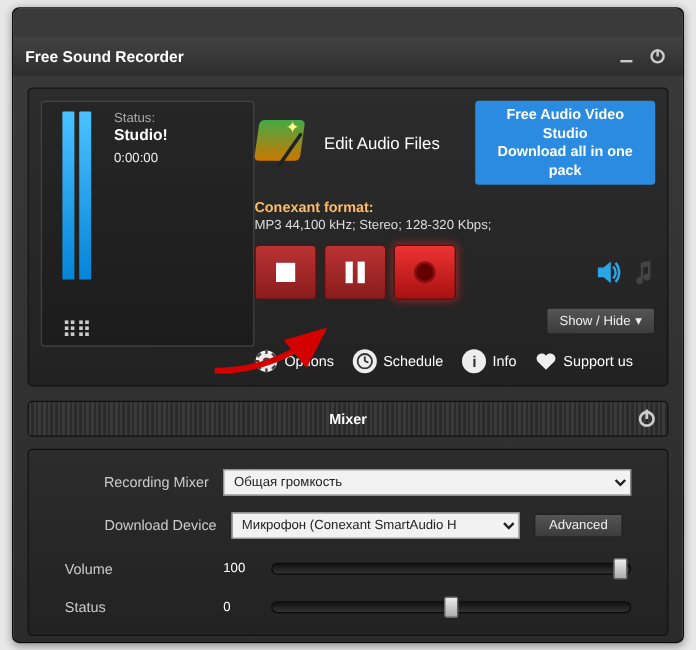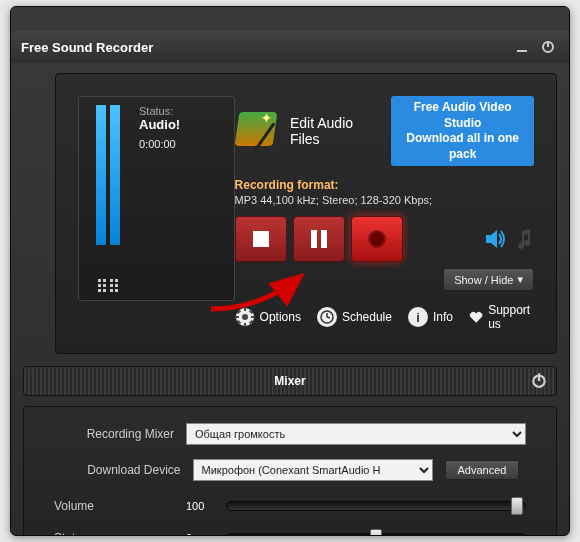--- a/index.html
+++ b/index.html
@@ -2,21 +2,21 @@
 <html><head>
 <meta charset="utf-8">
 <style>
 * { box-sizing: border-box; margin: 0; padding: 0; }
 body { width: 580px; height: 542px; background: #e8e8e8; font-family: Arial, sans-serif; font-size: 12px; display: flex; align-items: center; justify-content: center; }
 .window { width: 560px; height: 530px; background: linear-gradient(#3a3a3a, #2b2b2b); border-radius: 6px; border: 1px solid #0a0a0a; box-shadow: 0 2px 8px rgba(0,0,0,0.4); overflow: hidden; }
 .titlebar { height: 32px; display: flex; align-items: center; padding: 0 10px; color: #fff; font-weight: bold; font-size: 13px; background: linear-gradient(#424242,#2e2e2e); margin-top: 24px; }
 .titlebar .gap { flex: 1; }
 .winbtn { width: 22px; height: 22px; display: flex; align-items: center; justify-content: center; cursor: pointer; margin-left: 4px; }
 .main { padding: 10px 12px; }
-.upper { background: linear-gradient(#2c2c2c,#222); border: 1px solid #111; border-radius: 4px; padding: 22px; display: flex; gap: 0; position: relative; margin-left: 32px; }
+.upper { background: linear-gradient(#2c2c2c,#222); border: 1px solid #111; border-radius: 4px; padding: 10px; display: flex; gap: 0; position: relative; }
 .status-box { width: 178px; height: 205px; background: linear-gradient(#262626,#1c1c1c); border: 1px solid #444; border-radius: 3px; padding: 8px; display: flex; gap: 10px; color: #ccc; }
 .meters { width: 42px; display: flex; flex-direction: column; justify-content: space-between; align-items: center; }
 .bars { display: flex; gap: 4px; }
 .bar { width: 10px; height: 140px; background: linear-gradient(#4bc1ff,#0584d8); border-radius: 1px; }
 .dots { display: flex; gap: 4px; margin-top: 10px; }
 .dotcol { display: grid; grid-template-columns: 3px 3px; gap: 2px; }
 .dotcol span { width: 3px; height: 3px; background: #ccc; display: block; }
 .status-text .lbl { font-size: 11px; color: #aaa; }
 .status-text .val { font-size: 13px; color: #fff; font-weight: bold; margin-bottom: 6px; }
 .status-text .time { font-size: 11px; color: #eee; margin-top: 4px; }
@@ -104,41 +104,41 @@
                 <span></span>
                 <span></span>
                 <span></span>
                 <span></span>
                 <span></span>
               </div>
           </div>
         </div>
         <div class="status-text">
           <div class="lbl">Status:</div>
-          <div class="val">Audio!</div>
+          <div class="val">Studio!</div>
           <div class="time">0:00:00</div>
         </div>
       </div>
 
       <div class="right-col">
         <div class="top-row">
           <div class="editicon">
             <div class="palette"></div>
               <div class="wand"></div>
               <div class="star">✦</div>
           </div>
           <span class="editlbl">Edit Audio Files</span>
           <div class="banner">
             <div>Free Audio Video Studio</div>
             <div>Download all in one pack</div>
           </div>
         </div>
 
         <div class="fmt">
-          <div class="hdr">Recording format:</div>
+          <div class="hdr">Conexant format:</div>
           <div class="det">MP3 44,100 kHz; Stereo;  128-320 Kbps;</div>
         </div>
 
         <div class="controls-row">
           <div class="ctrlbtn stopb">
               <div class="stopglyph"></div>
             </div>
           <div class="ctrlbtn pauseb">
               <div class="pauseglyph">
                 <span></span>

